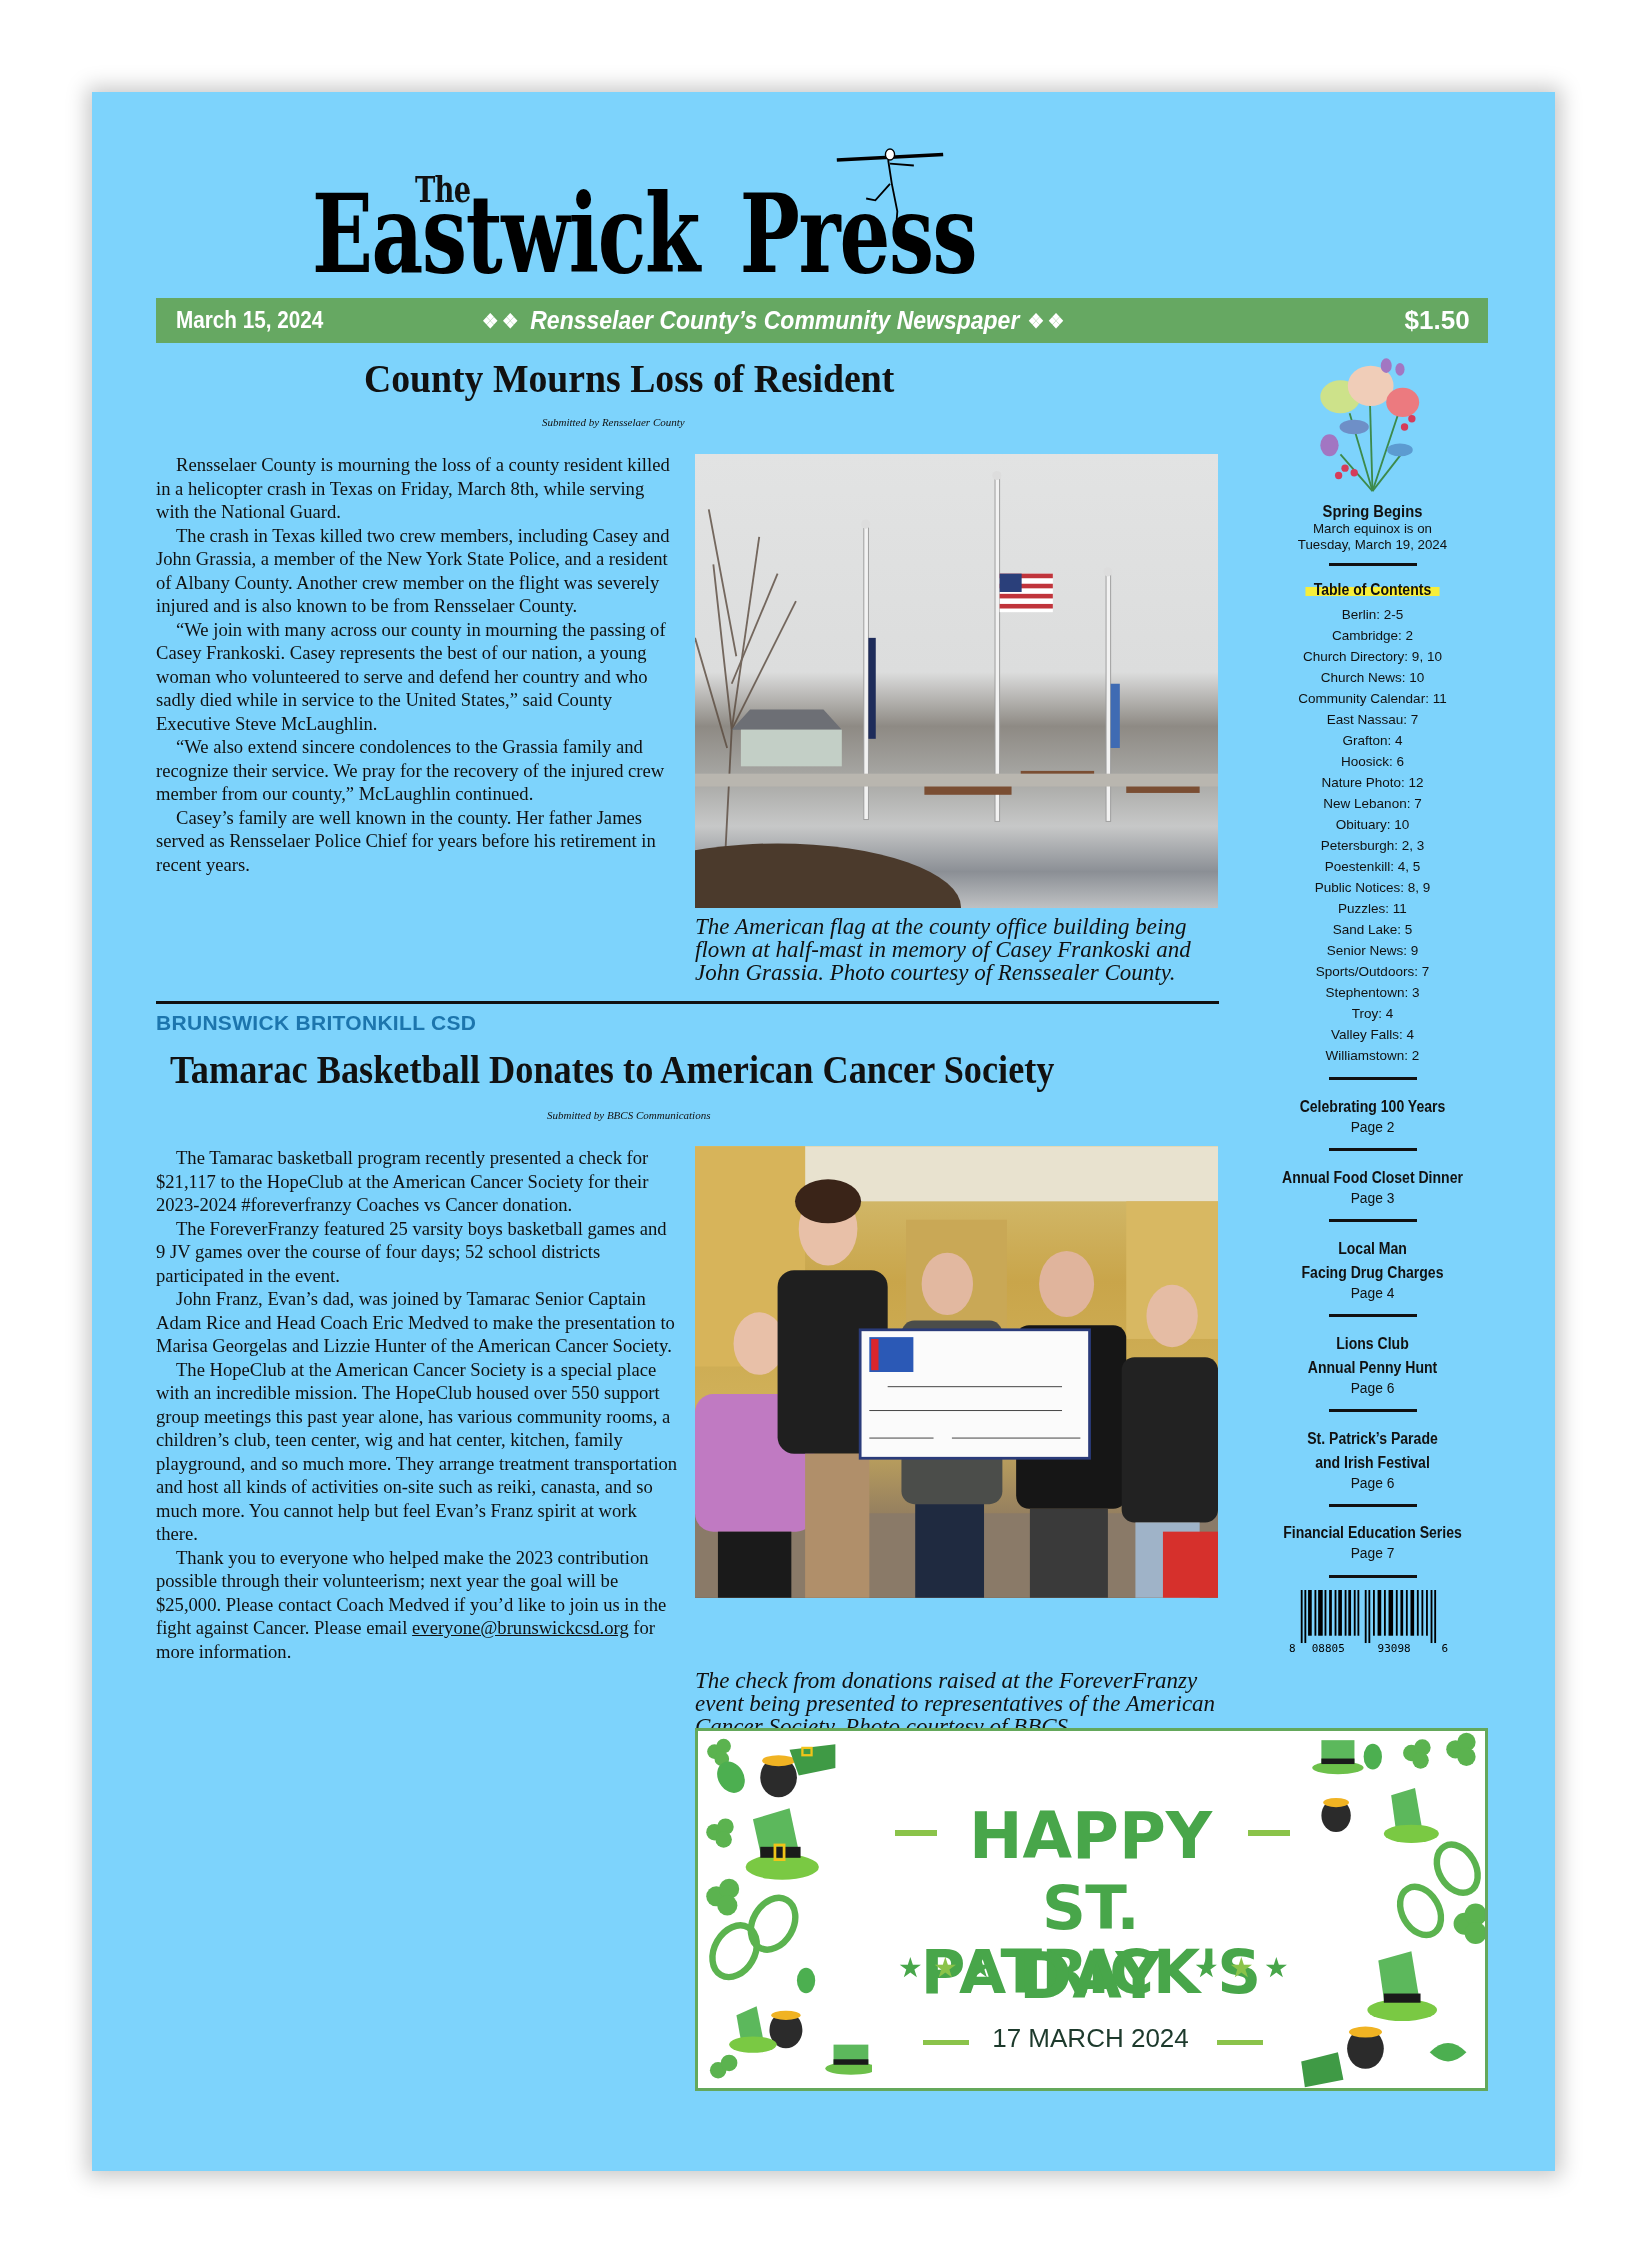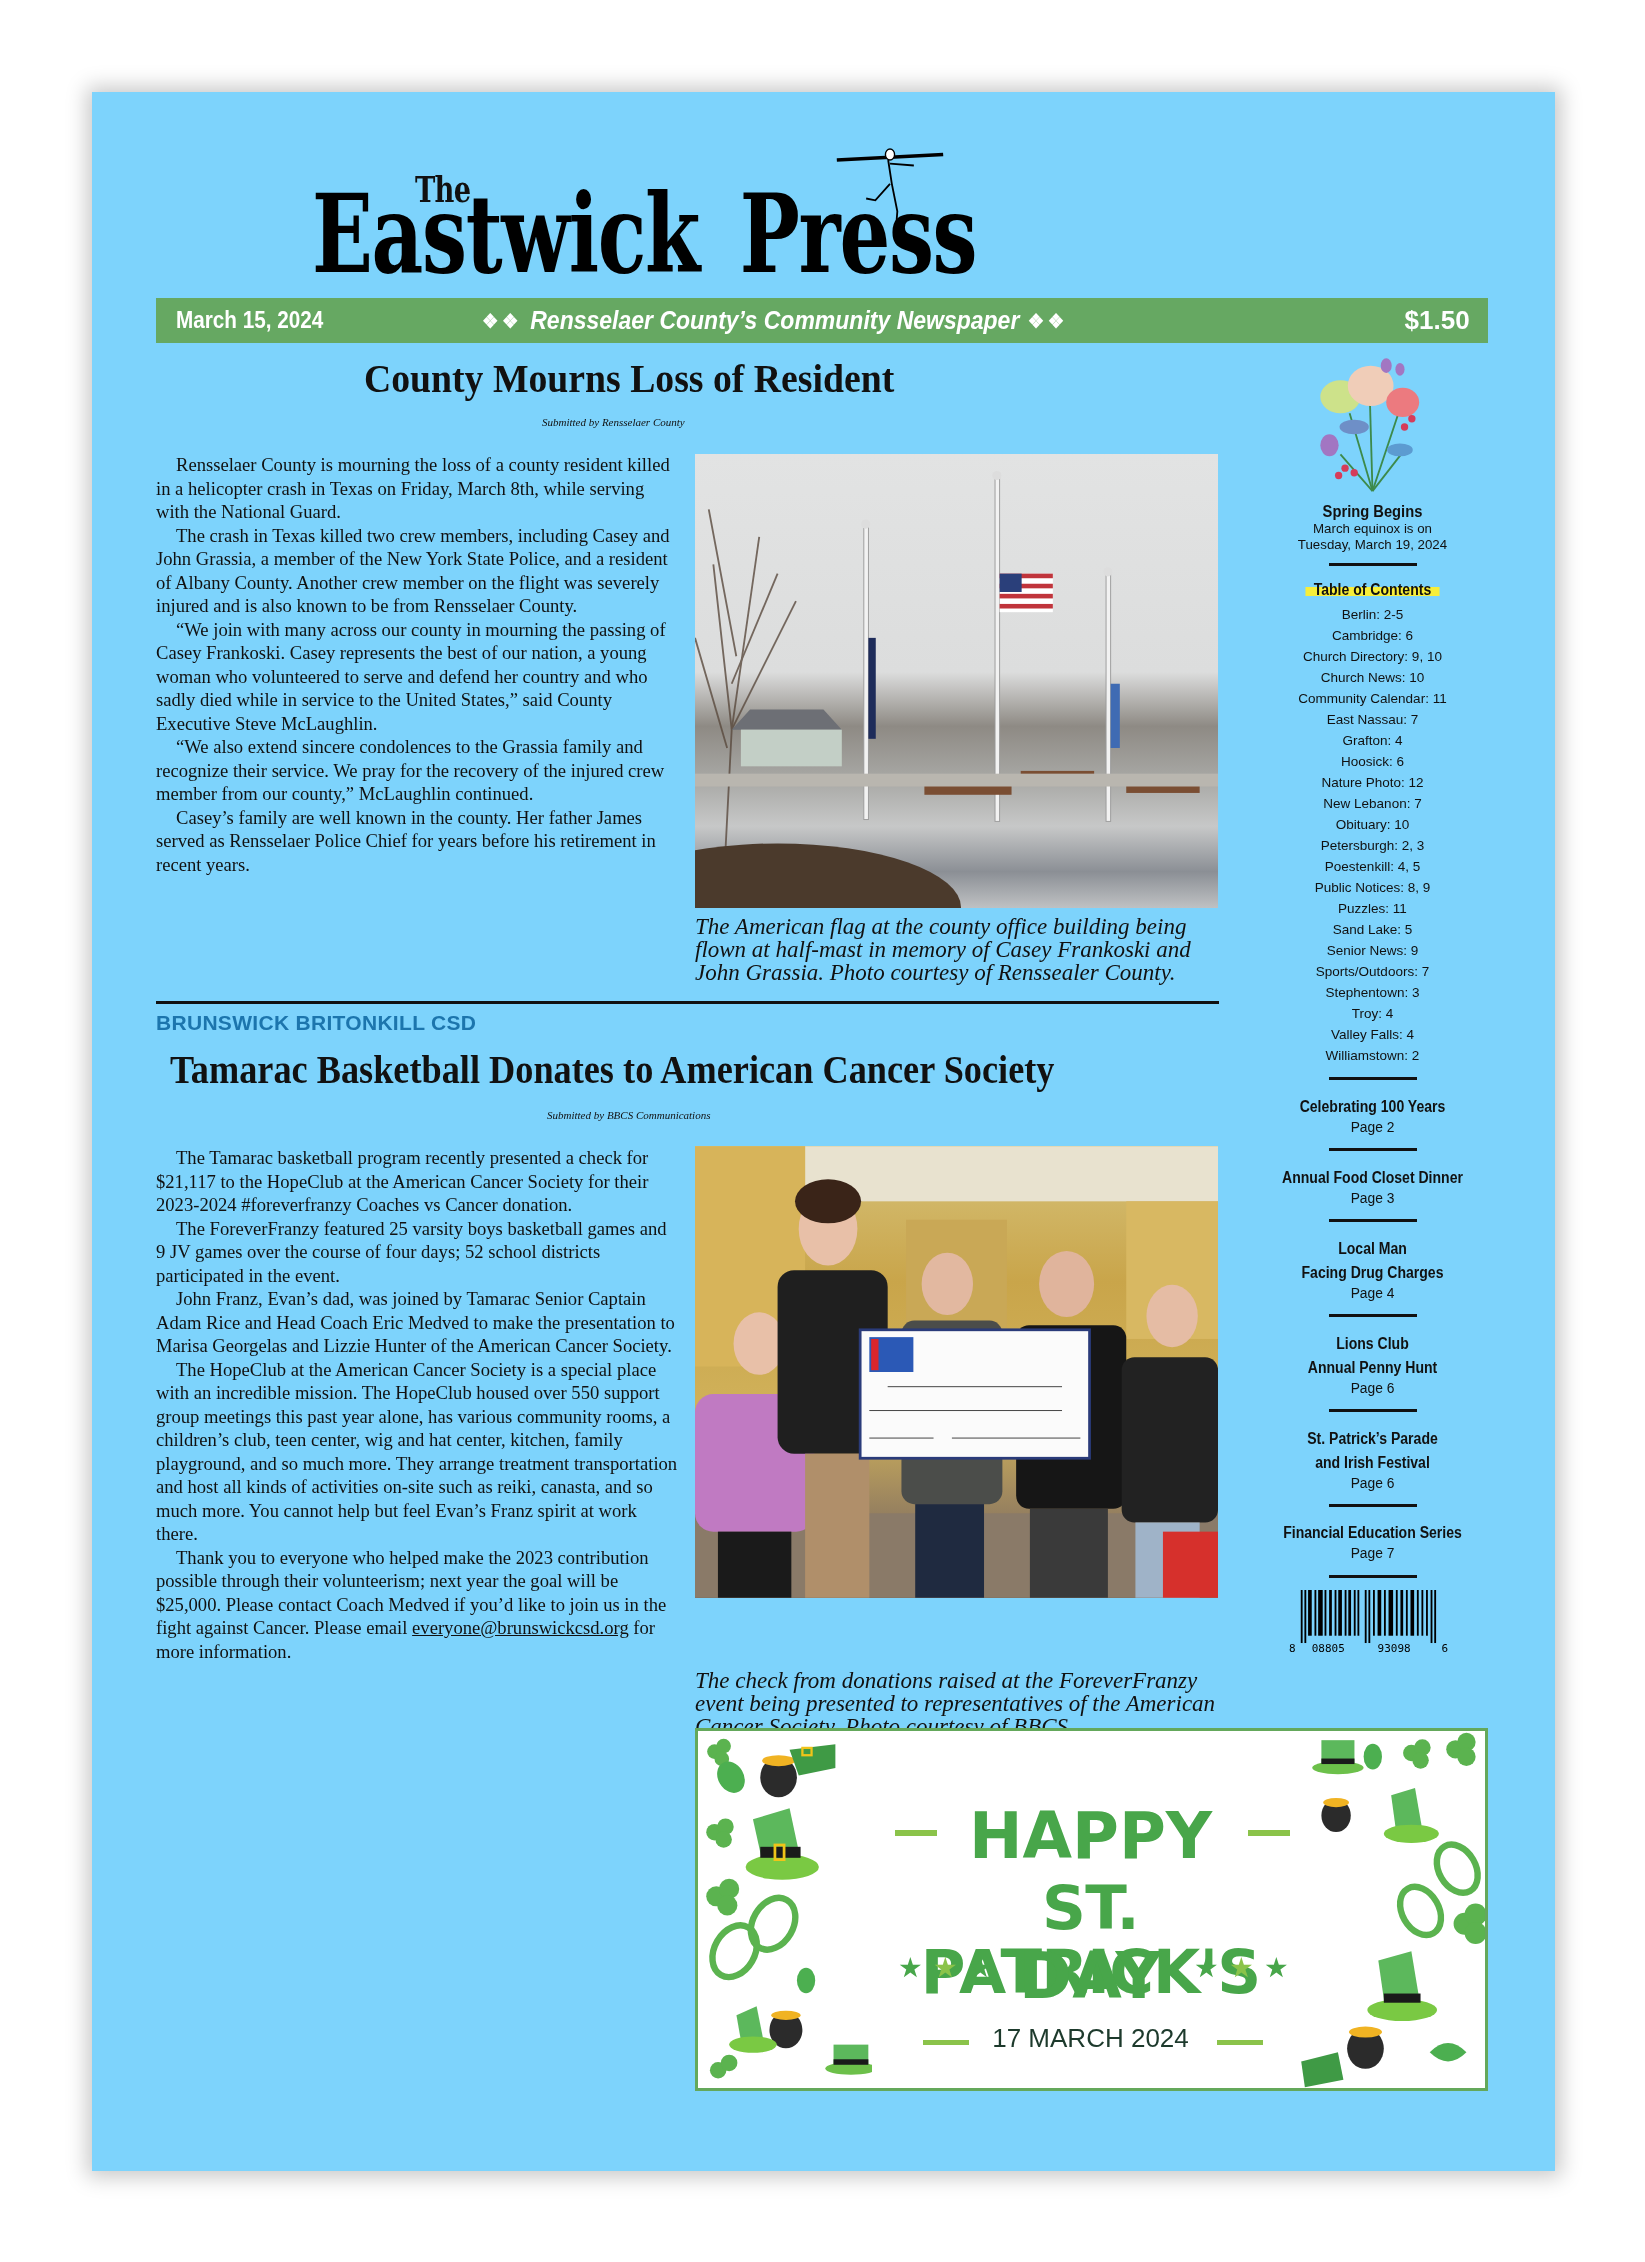--- a/index.html
+++ b/index.html
@@ -289,21 +289,21 @@
     </svg>
 
     <div class="sb-title">Spring Begins</div>
     <div class="sb-sub">March equinox is on</div>
     <div class="sb-sub">Tuesday, March 19, 2024</div>
     <div class="sb-dash"></div>
 
     <div class="toc-title">Table of Contents</div>
     <ul class="toc-list">
       <li>Berlin: 2-5</li>
-      <li>Cambridge: 6</li>
+      <li>Cambridge: 2</li>
       <li>Church Directory: 9, 10</li>
       <li>Church News: 10</li>
       <li>Community Calendar: 11</li>
       <li>East Nassau: 7</li>
       <li>Grafton: 4</li>
       <li>Hoosick: 6</li>
       <li>Nature Photo: 12</li>
       <li>New Lebanon: 7</li>
       <li>Obituary: 10</li>
       <li>Petersburgh: 2, 3</li>

